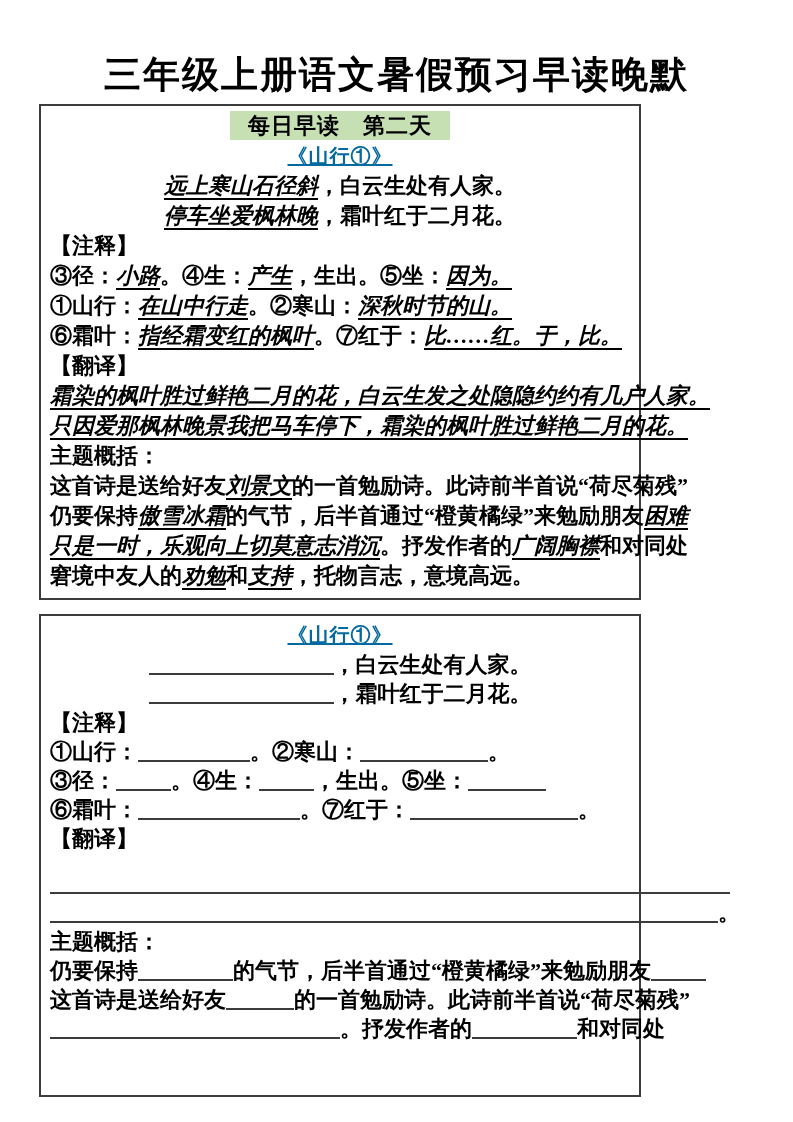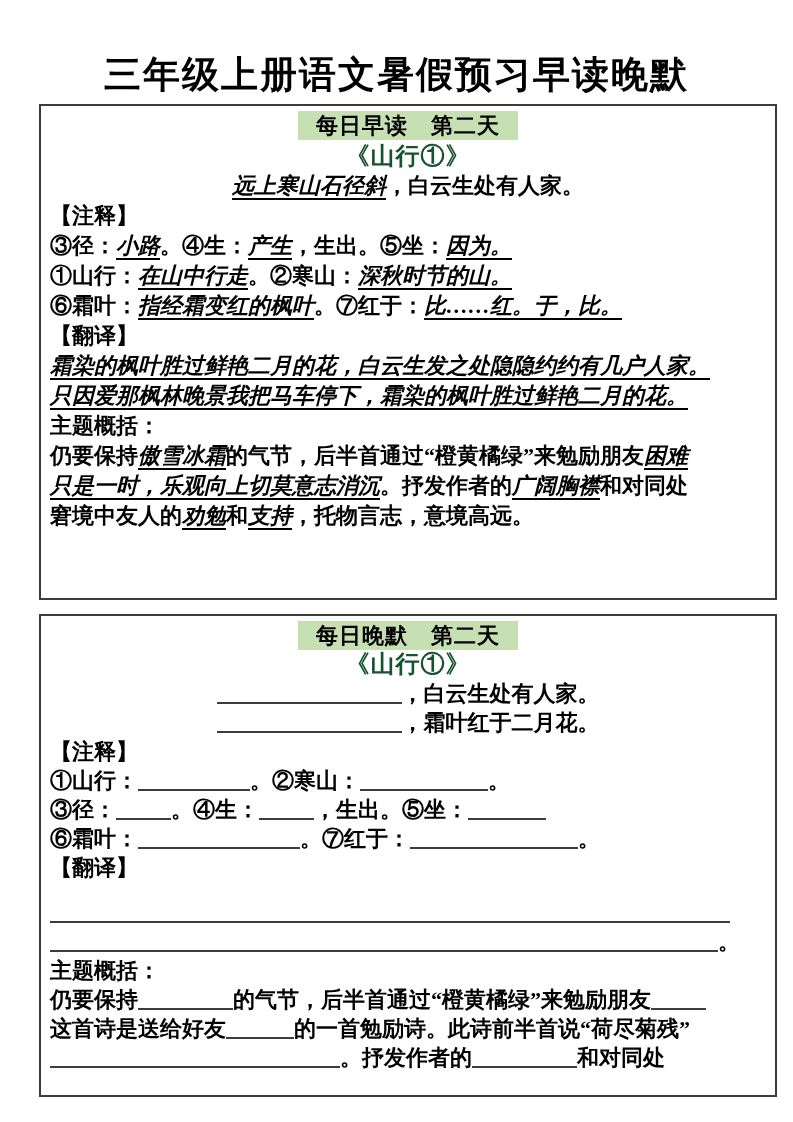--- a/index.html
+++ b/index.html
@@ -13,40 +13,41 @@
     color:#000;
     overflow:hidden;
   }
   .doc-title {
     position:absolute; top:36px; left:0; width:100%;
     text-align:center;
     font-size:37px; font-weight:700;
     letter-spacing:2px;
   }
   .box {
-    position:absolute; left:39px; width:738px;
+    position:absolute; left:39px; width:602px;
     border:2px solid #3c3c3c;
     background:#ffffff;
     padding:5px 9px 12px 9px;
   }
   .box1 { top:90px;  height:496px; }
   .box2 { top:600px; height:483px; }
   .line { font-size:22px; line-height:30px; font-weight:600; white-space:nowrap; }
   .box2 .line { line-height:29px; }
   .c { text-align:center; }
   .hl {
     background:#c6e0b4;
     font-weight:700;
     padding:2px 18px;
     letter-spacing:1px;
   }
   .poem-title {
-    color:#14532d;
-    font-size:24px; font-weight:700;
+    color:#0369a1;
+    font-size:20px; font-weight:700;
     letter-spacing:1px;
+    text-decoration:underline;
   }
   .poem { font-weight:700; }
   .u-run { text-decoration:underline; text-underline-offset:5px;font-style:italic; }
   .blank {
     display:inline-block;
     border-bottom:2px solid #3c3c3c;
     height:20px;
     vertical-align:-3px;
   }
   .rule-gap { margin-top:16px; }
@@ -55,35 +56,36 @@
 <body>
 
 <div class="page">
 
   <h1 class="doc-title">三年级上册语文暑假预习早读晚默</h1>
 
   <section class="box box1">
     <div class="line c"><span class="hl">每日早读　第二天</span></div>
     <div class="line c poem-title">《山行①》</div>
     <div class="line c poem"><span class="u-run">远上寒山石径斜</span><span>，白云生处有人家。</span></div>
+    <div class="line c poem"><span class="u-run">停车坐爱枫林晚</span><span>，霜叶红于二月花。</span></div>
     <div class="line">【注释】</div>
     <div class="line"><span>③径：</span><span class="u-run">小路</span><span>。④生：</span><span class="u-run">产生</span><span>，生出。⑤坐：</span><span class="u-run">因为。</span></div>
     <div class="line"><span>①山行：</span><span class="u-run">在山中行走</span><span>。②寒山：</span><span class="u-run">深秋时节的山。</span></div>
     <div class="line"><span>⑥霜叶：</span><span class="u-run">指经霜变红的枫叶</span><span>。⑦红于：</span><span class="u-run">比……红。于，比。</span></div>
     <div class="line">【翻译】</div>
     <div class="line"><span class="u-run">霜染的枫叶胜过鲜艳二月的花，白云生发之处隐隐约约有几户人家。</span></div>
     <div class="line"><span class="u-run">只因爱那枫林晚景我把马车停下，霜染的枫叶胜过鲜艳二月的花。</span></div>
     <div class="line">主题概括：</div>
+    <div class="line"><span>这首诗是送给好友</span><span class="u-run">刘景文</span><span>的一首勉励诗。此诗前半首说“荷尽菊残”</span></div>
     <div class="line"><span>仍要保持</span><span class="u-run">傲雪冰霜</span><span>的气节，后半首通过“橙黄橘绿”来勉励朋友</span><span class="u-run">困难</span></div>
     <div class="line"><span class="u-run">只是一时，乐观向上切莫意志消沉</span><span>。抒发作者的</span><span class="u-run">广阔胸襟</span><span>和对同处</span></div>
     <div class="line"><span>窘境中友人的</span><span class="u-run">劝勉</span><span>和</span><span class="u-run">支持</span><span>，托物言志，意境高远。</span></div>
   </section>
 
   <section class="box box2">
-    <div class="line c"><span class="hl">每日晚默　第二天</span></div>
     <div class="line c poem-title">《山行①》</div>
     <div class="line c poem"><span class="blank" style="width: 185px;"></span><span>，白云生处有人家。</span></div>
     <div class="line c poem"><span class="blank" style="width: 185px;"></span><span>，霜叶红于二月花。</span></div>
     <div class="line">【注释】</div>
     <div class="line"><span>①山行：</span><span class="blank" style="width: 112px;"></span><span>。②寒山：</span><span class="blank" style="width: 128px;"></span><span>。</span></div>
     <div class="line"><span>③径：</span><span class="blank" style="width: 55px;"></span><span>。④生：</span><span class="blank" style="width: 55px;"></span><span>，生出。⑤坐：</span><span class="blank" style="width: 78px;"></span></div>
     <div class="line"><span>⑥霜叶：</span><span class="blank" style="width: 162px;"></span><span>。⑦红于：</span><span class="blank" style="width: 168px;"></span><span>。</span></div>
     <div class="line">【翻译】</div>
     <div class="line rule-gap"><span class="blank" style="width: 680px;"></span></div>
     <div class="line"><span class="blank" style="width: 668px;"></span><span>。</span></div>

